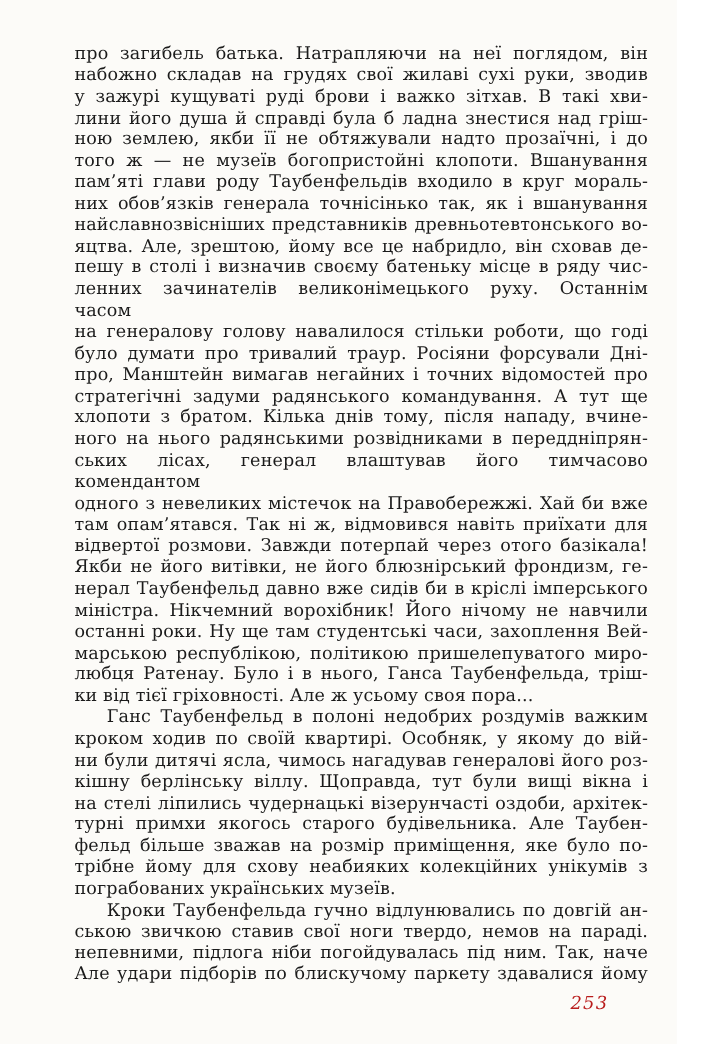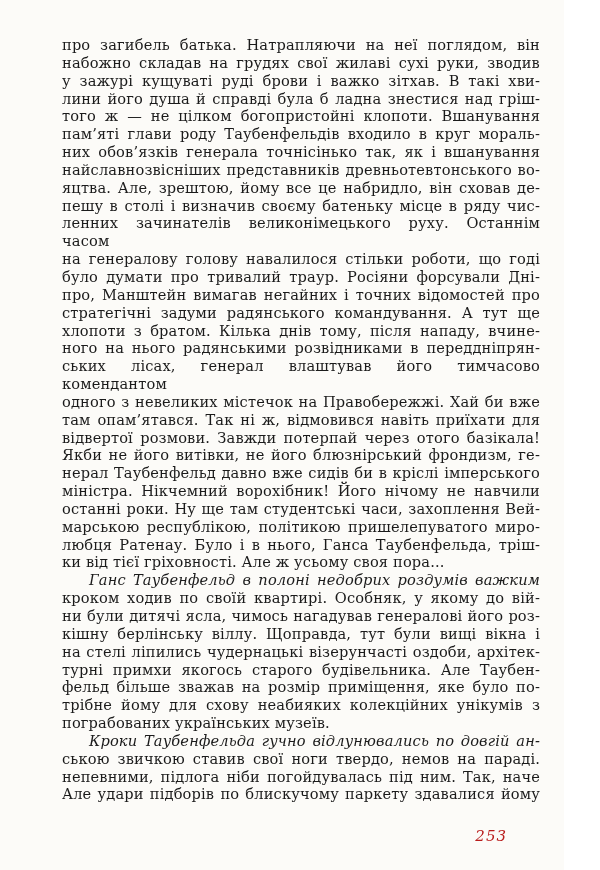--- a/index.html
+++ b/index.html
@@ -30,42 +30,42 @@
     text-align-last: justify;
     white-space: normal;
     -webkit-font-smoothing: antialiased;
   }
   .line.no-just {
     text-align: center;
     text-align-last: left;
   }
   .line.indent {
     text-indent: 27px;
-    font-style: italic;
   }
   .page-number {
     position: absolute;
     top: 827px;
     right: 57px;
     font-size: 15px;
     font-style: italic;
     letter-spacing: 1px;
     color: #b91c1c;
   }
 </style>
 </head>
 <body>
 
 <div class="page">
   <div class="text-block" id="text-block">
       <div class="line">про загибель батька. Натрапляючи на неї поглядом, він</div>
       <div class="line">набожно складав на грудях свої жилаві сухі руки, зводив</div>
       <div class="line">у зажурі кущуваті руді брови і важко зітхав. В такі хви-</div>
       <div class="line">лини його душа й справді була б ладна знестися над гріш-</div>
-      <div class="line">того ж — не цілком богопристойні клопоти. Вшанування</div>
+      <div class="line">ною землею, якби її не обтяжували надто прозаїчні, і до</div>
+      <div class="line">того ж — не музеїв богопристойні клопоти. Вшанування</div>
       <div class="line">пам’яті глави роду Таубенфельдів входило в круг мораль-</div>
       <div class="line">них обов’язків генерала точнісінько так, як і вшанування</div>
       <div class="line">найславнозвісніших представників древньотевтонського во-</div>
       <div class="line">яцтва. Але, зрештою, йому все це набридло, він сховав де-</div>
       <div class="line">пешу в столі і визначив своєму батеньку місце в ряду чис-</div>
       <div class="line">ленних зачинателів великонімецького руху. Останнім часом</div>
       <div class="line">на генералову голову навалилося стільки роботи, що годі</div>
       <div class="line">було думати про тривалий траур. Росіяни форсували Дні-</div>
       <div class="line">про, Манштейн вимагав негайних і точних відомостей про</div>
       <div class="line">стратегічні задуми радянського командування. А тут ще</div>

